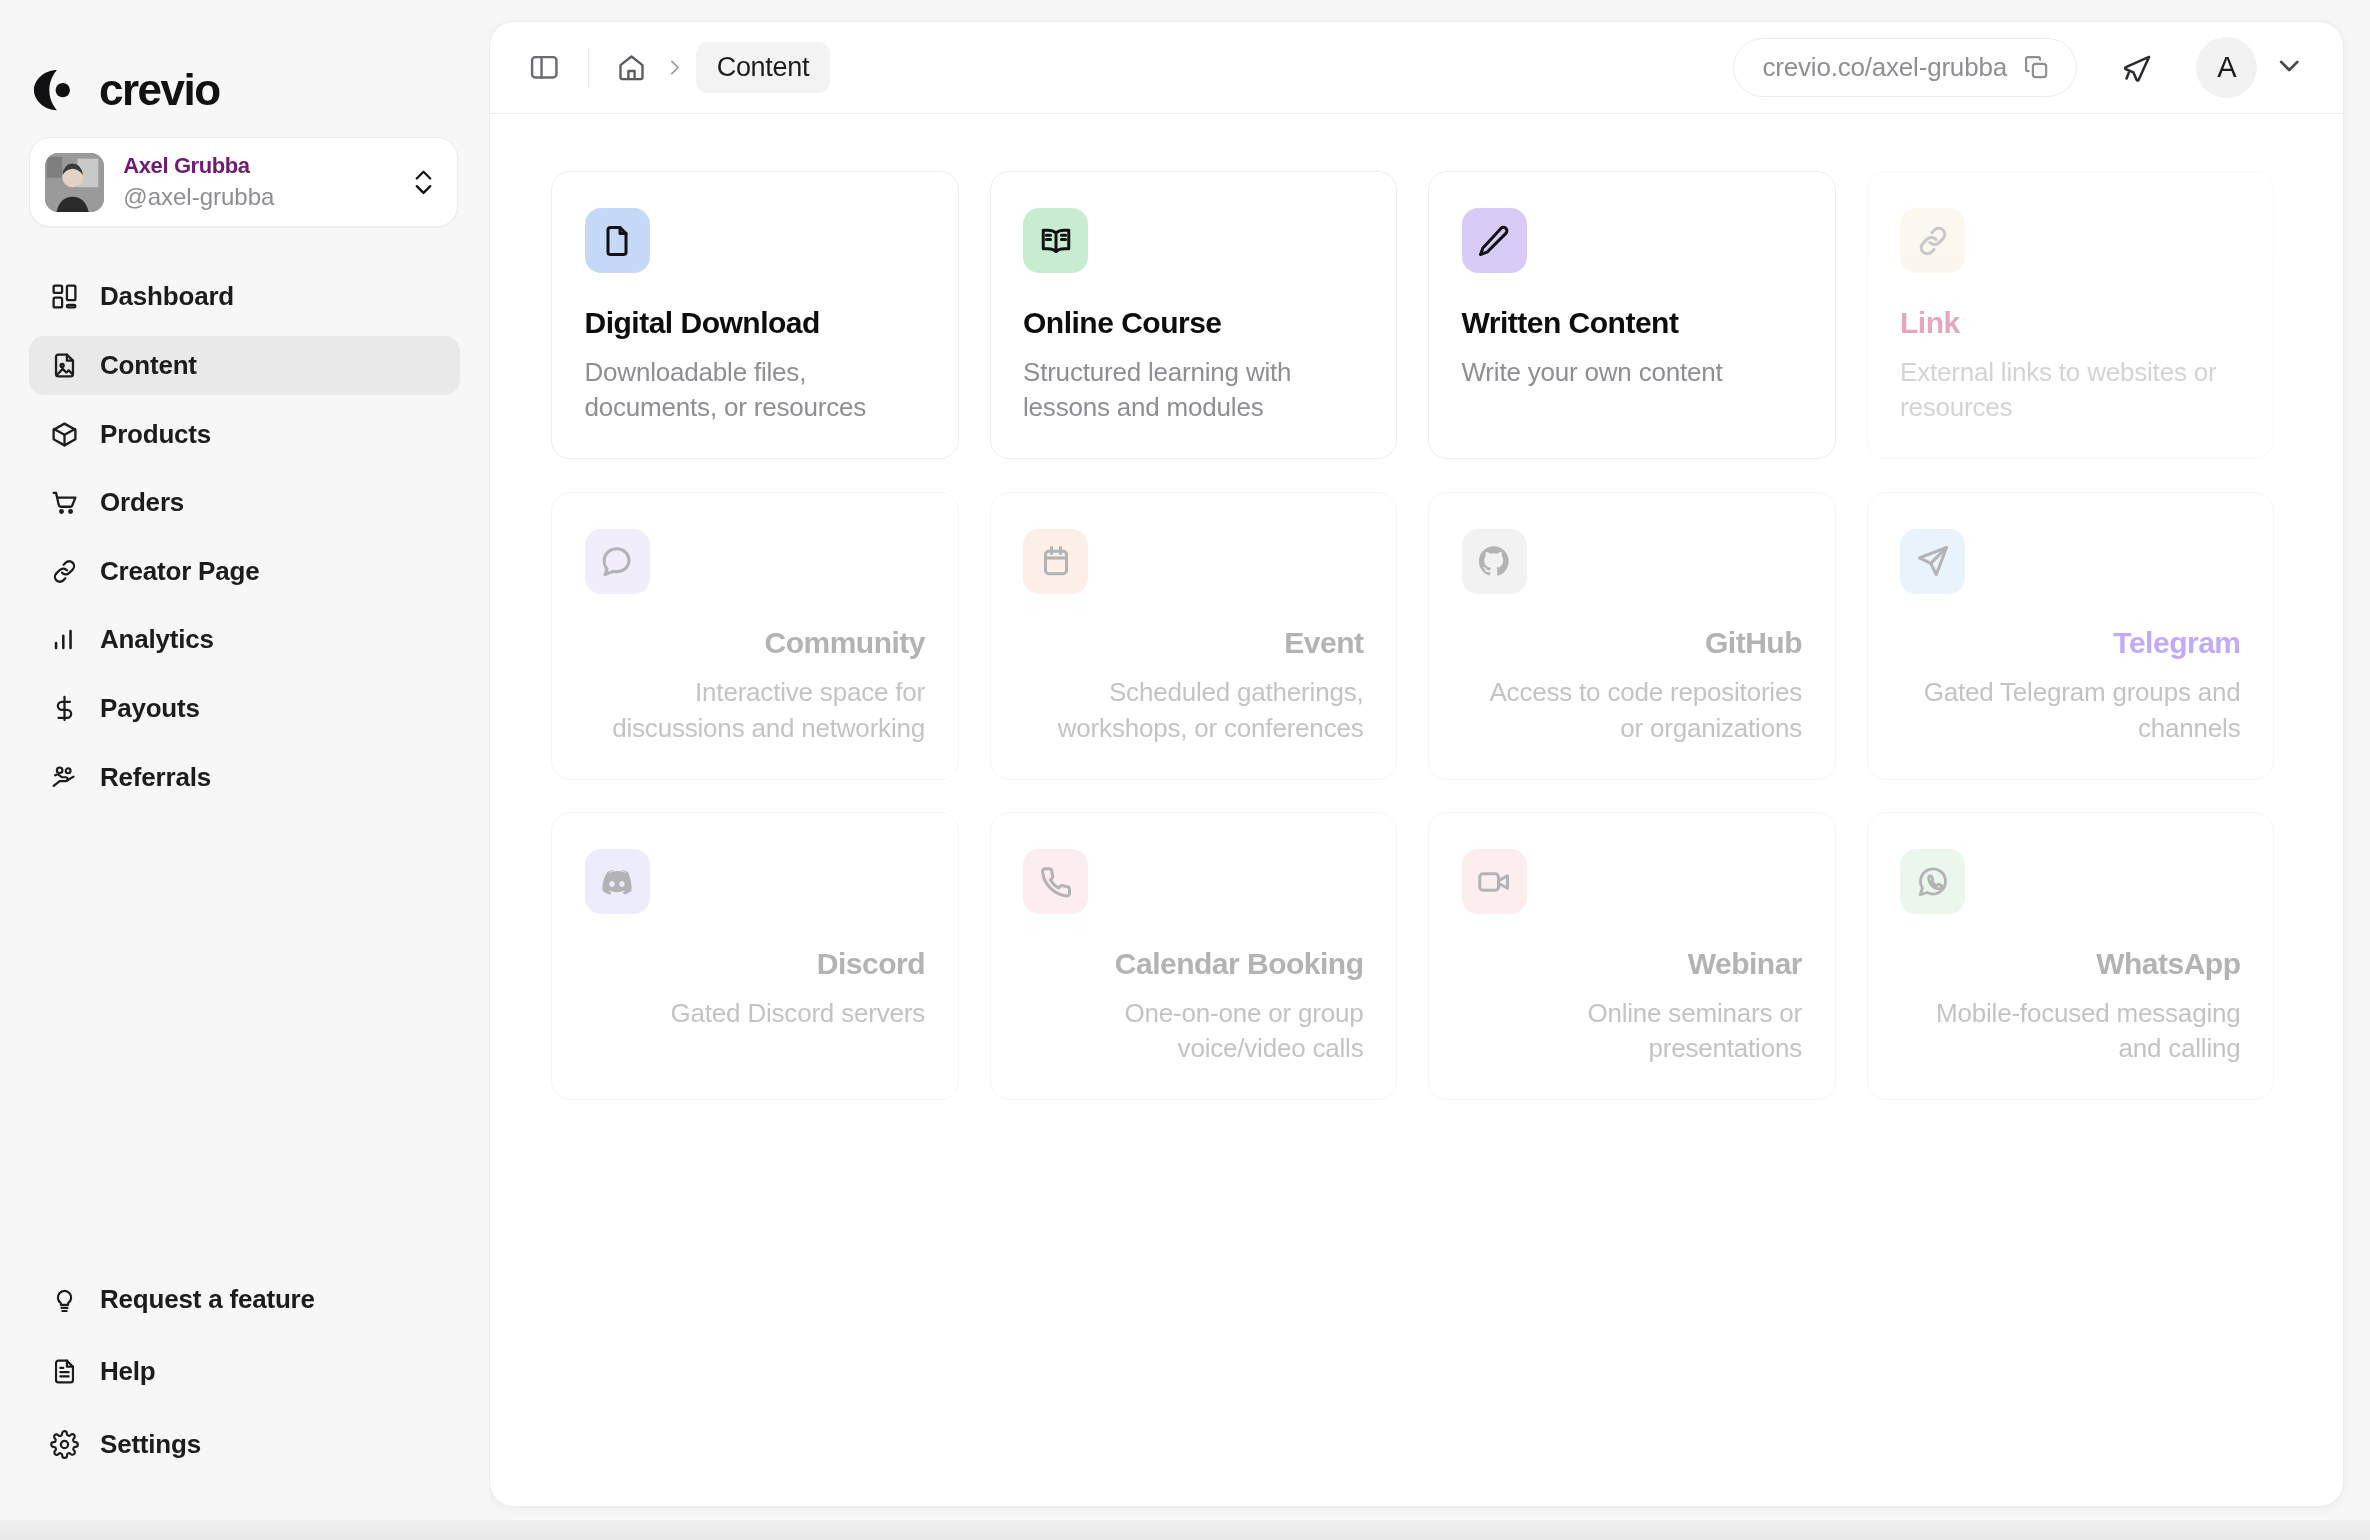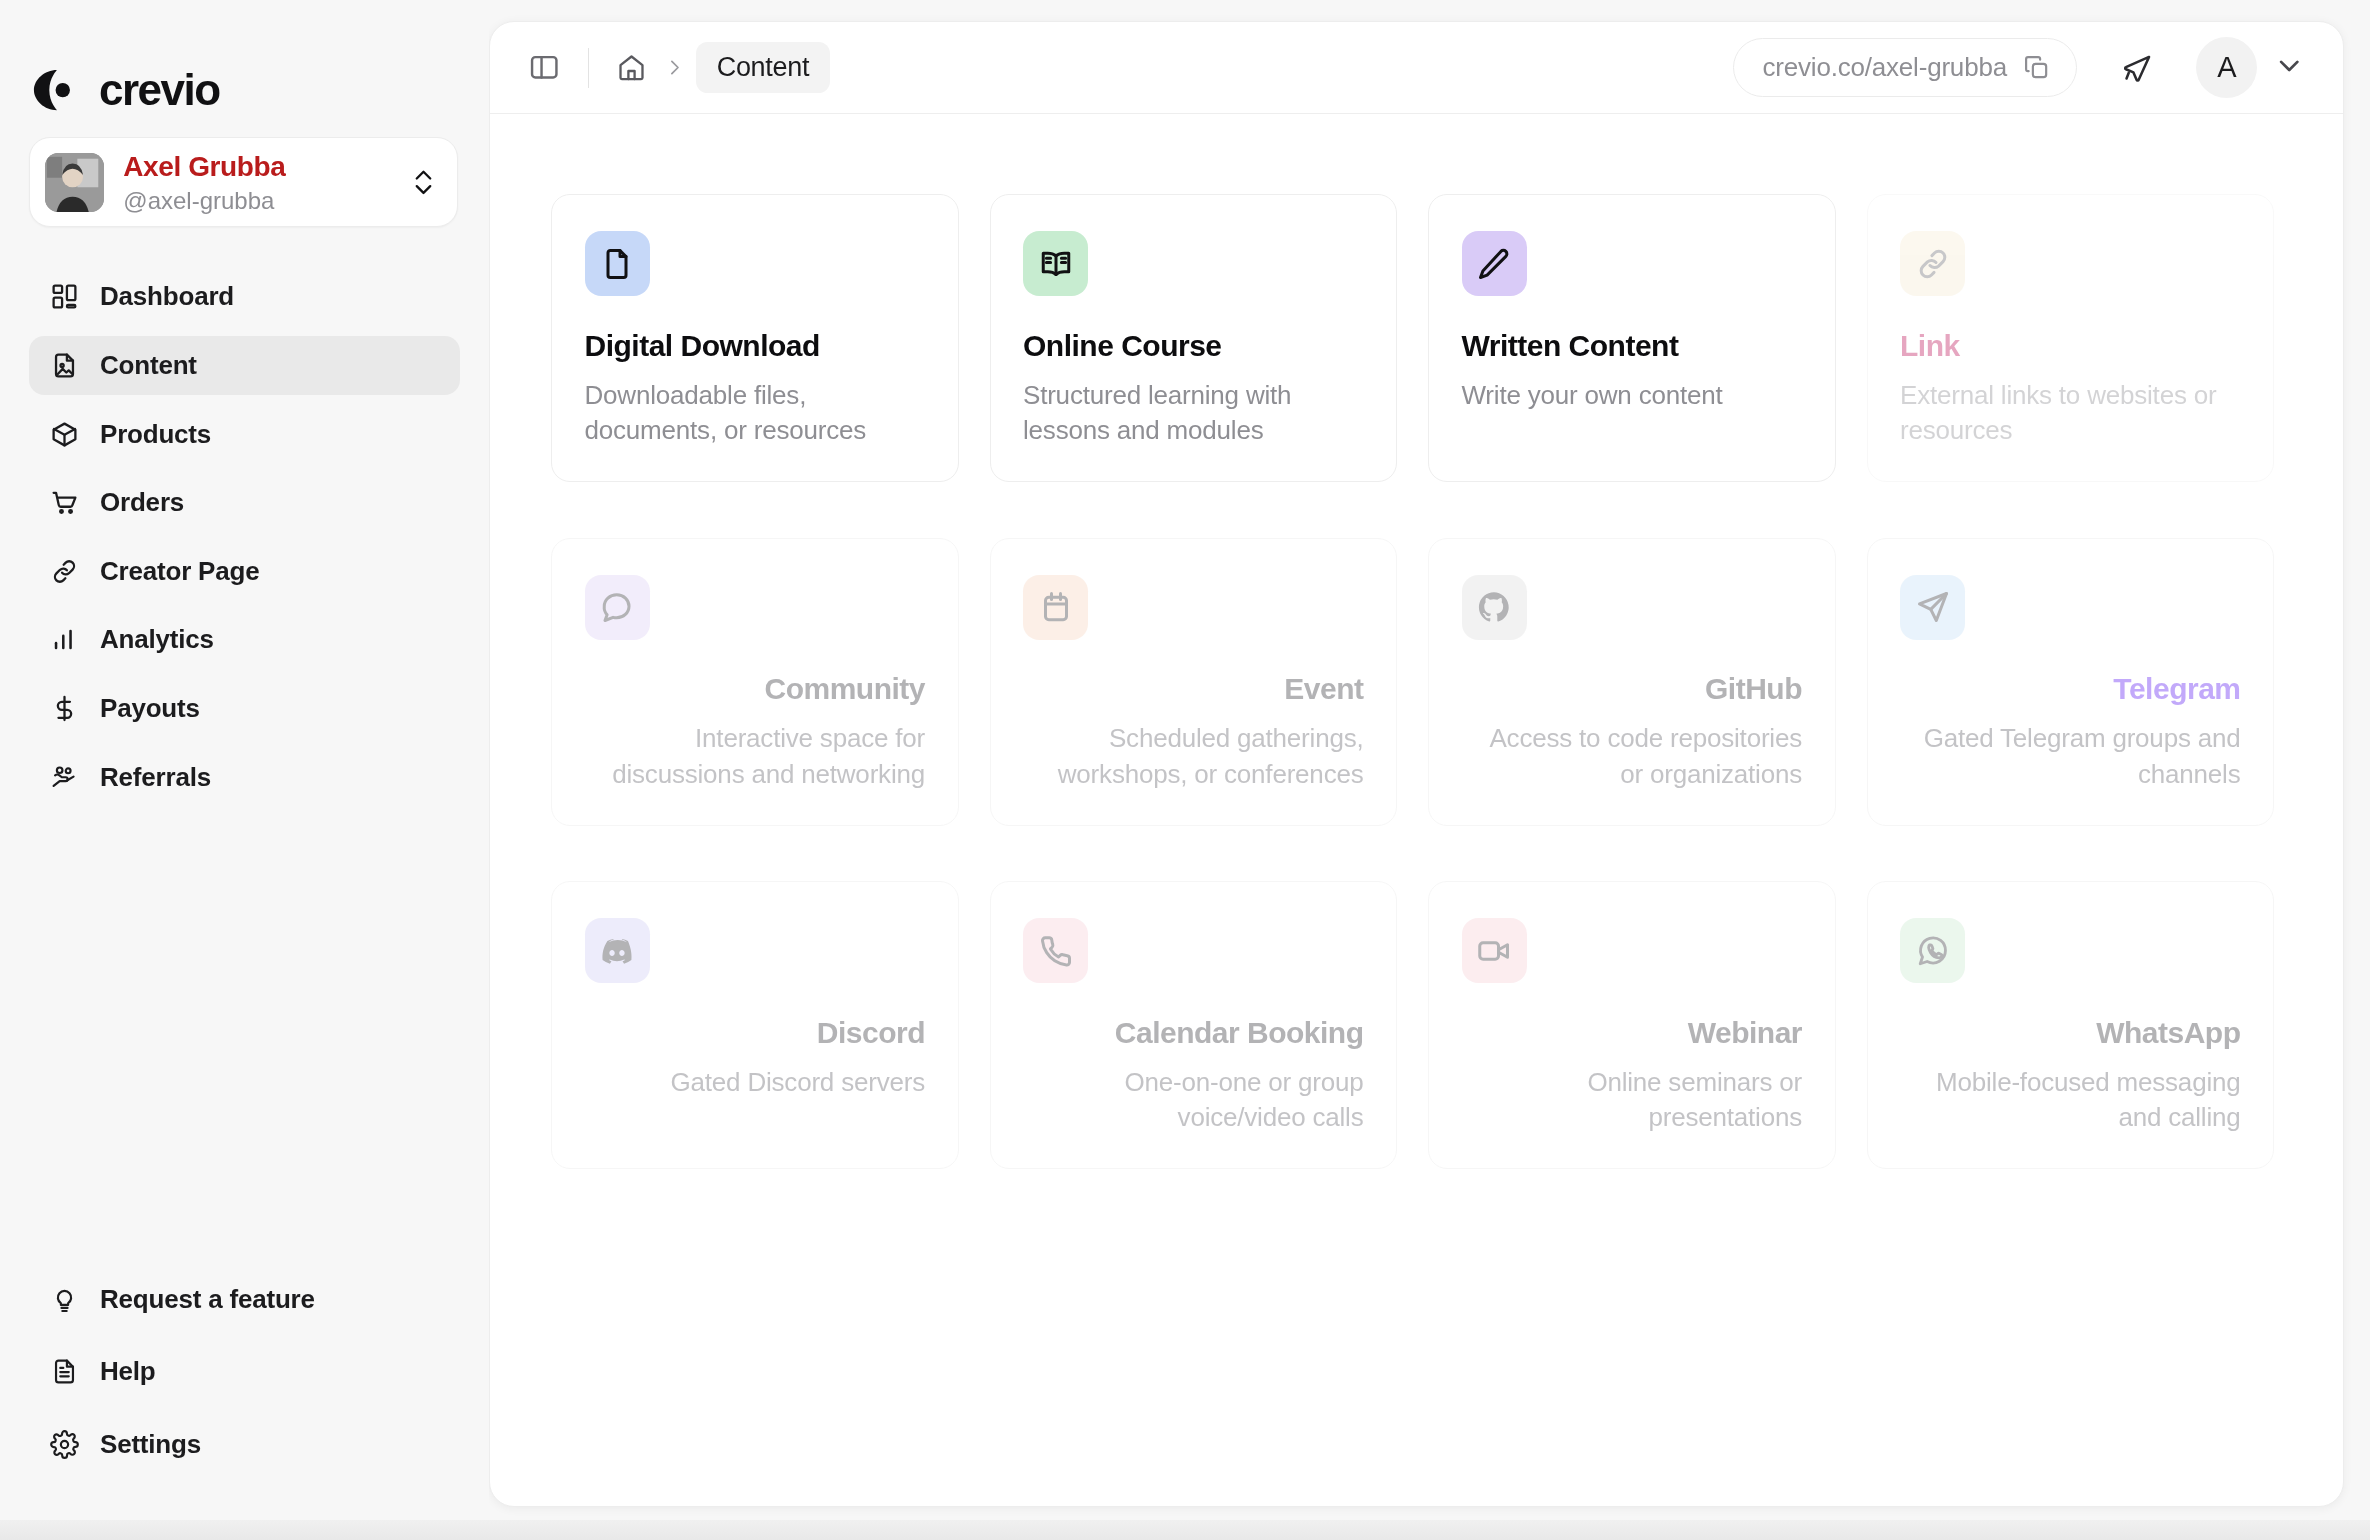--- a/index.html
+++ b/index.html
@@ -42,21 +42,21 @@
   }
   .avatar-img {
     width: 59px; height: 59px; flex: 0 0 59px;
     border-radius: 13.4px; overflow: hidden;
     background: #8d8d8d;
     position: relative;
   }
   .avatar-img svg { display:block; width:100%; height:100%; }
   .profile-text { flex: 1 1 auto; margin-left: 19px; min-width: 0; }
   .profile-name {
-    font-size: 28px; font-weight: 700; color: #b91c1c; line-height: 1.18;
+    font-size: 22px; font-weight: 700; color: #701a75; line-height: 1.18;
     letter-spacing: -0.4px;
   }
   .profile-handle {
     font-size: 24px; color: #8e8e93; line-height: 1.22; margin-top: 2.9px;
   }
   .chev-updown { width: 25px; height: 32.5px; flex: 0 0 25px; color: #111113; }
 
   .nav { margin-top: 40px; padding: 0 29px 0 29px; }
   .nav-item {
     display: flex; align-items: center; gap: 21px;
@@ -148,21 +148,20 @@
     gap: 32.5px 31px;
     max-width: 1730px;
   }
   .card {
     border: 1.4px solid #eeeeee;
     border-radius: 19px;
     background: #ffffff;
     padding: 36px 32.5px 32.5px 32.5px;
     min-height: 273px;
     cursor: pointer;
-    margin-top: 23px;
   }
   .card.dim { opacity: .52; text-align: right; }
   .card.dimmer { opacity: .38; }
   .card-ico {
     width: 65px; height: 65px; border-radius: 16.3px;
     display: flex; align-items: center; justify-content: center;
     margin-bottom: 32.5px;
   }
   .card-ico svg { width: 36px; height: 36px; display: block; }
   .card-title {

